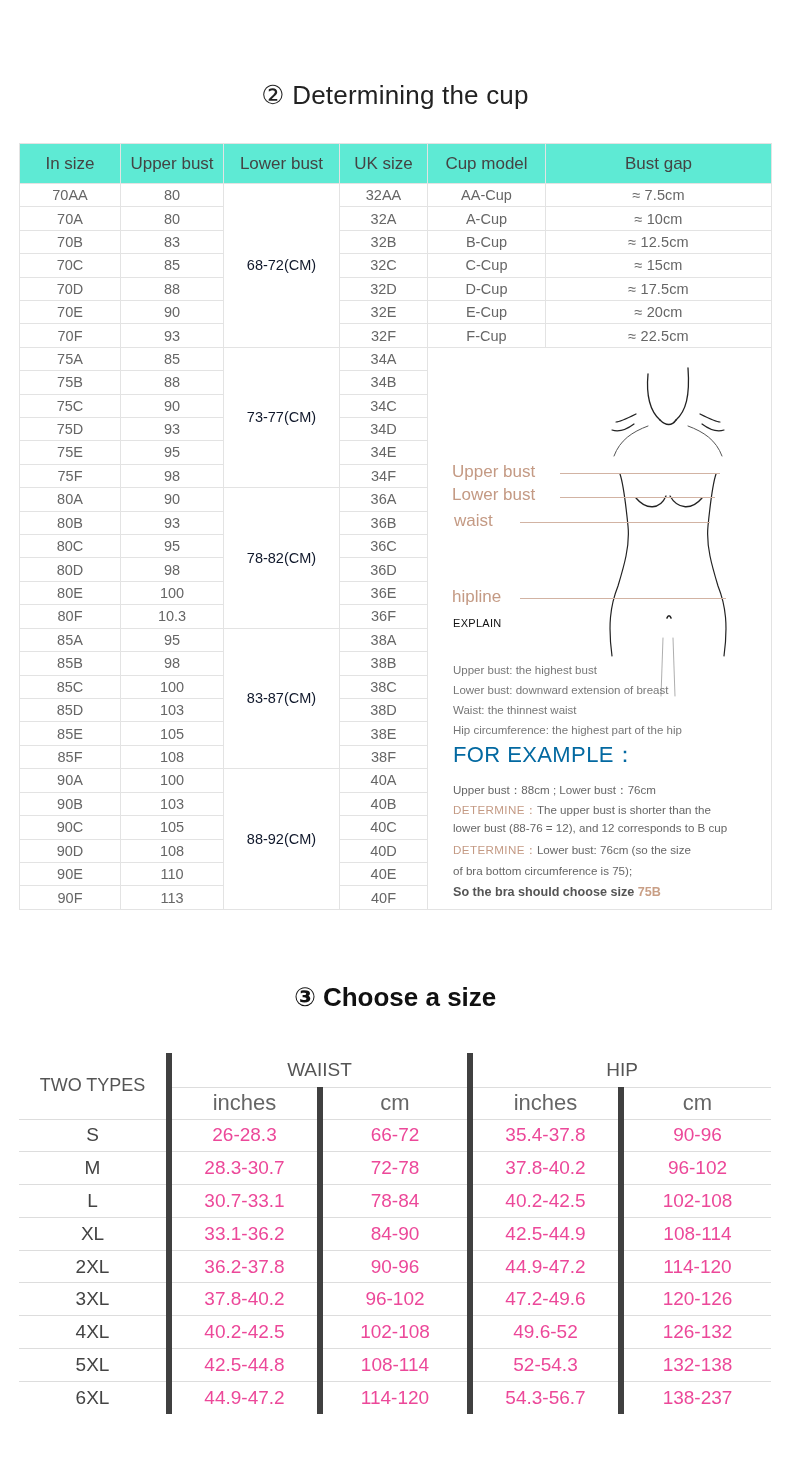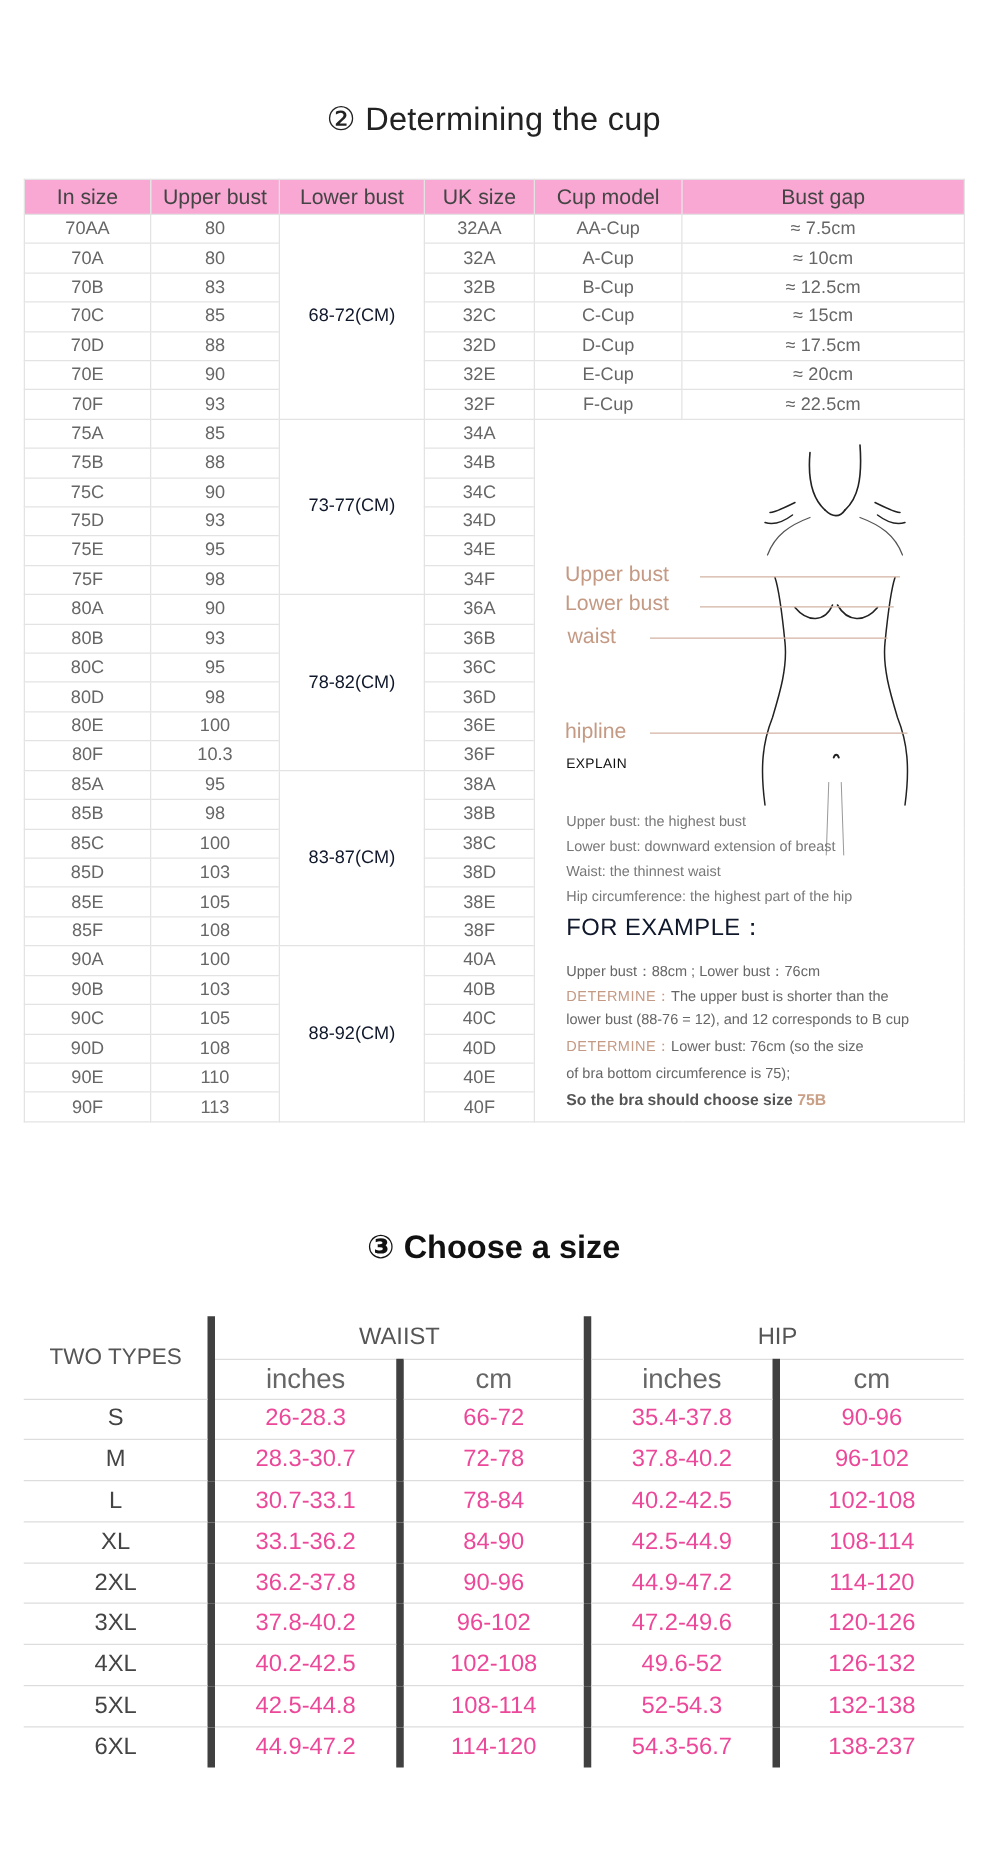--- a/index.html
+++ b/index.html
@@ -6,34 +6,34 @@
   html, body { width: 790px; height: 1482px; background: #ffffff; overflow: hidden; }
   body { font-family: "Liberation Sans", "DejaVu Sans", sans-serif; color: #555; position: relative; }
 
   .section-title { position: absolute; left: 0; width: 790px; text-align: center; color: #222; }
   #title1 { top: 80px; font-size: 26px; font-weight: normal; letter-spacing: 0.2px; }
   #title2 { top: 982px; font-size: 26px; font-weight: bold; color: #111; }
 
   
   #cup-table { position: absolute; left: 19px; top: 143px; width: 752px; border-collapse: collapse; table-layout: fixed; }
   #cup-table th, #cup-table td { border: 1px solid #e3e3e3; text-align: center; }
-  #cup-table th { background: #f9a8d4; height: 28px; font-weight: normal; font-size: 17px; color: #444; }
+  #cup-table th { background: #5eead4; height: 40px; font-weight: normal; font-size: 17px; color: #444; }
   #cup-table td { height: 23.4px; font-size: 14.5px; color: #666; line-height: 22px; }
   #cup-table td.gap { letter-spacing: 0.1px; }
   #cup-table td.lower { color: #0f172a; }
   #cup-table td.info { vertical-align: top; padding: 0; position: relative; }
 
   
   .info-panel { position: relative; width: 100%; height: 561px; text-align: left; }
   .figure { position: absolute; left: 170px; top: 8px; width: 140px; height: 560px; }
   .m-label { position: absolute; left: 24px; color: #c49a84; font-size: 17px; }
   .m-line { position: absolute; height: 1px; background: #d2b3a3; }
   .explain-title { position: absolute; left: 25px; top: 264px; font-size: 11px; color: #111; letter-spacing: 0.3px; }
   .explain-line { position: absolute; left: 25px; font-size: 11.5px; color: #777; }
-  .example-title { position: absolute; left: 25px; top: 396px; font-size: 19px; color: #0f172a; letter-spacing: 0.4px; }
+  .example-title { position: absolute; left: 25px; top: 396px; font-size: 22px; color: #0369a1; letter-spacing: 0.4px; }
   .ex-line { position: absolute; left: 25px; font-size: 11.6px; color: #666; white-space: nowrap; }
   .ex-line .tag { color: #c49a84; letter-spacing: 0.4px; }
   .ex-final { position: absolute; left: 25px; top: 533px; font-size: 12.6px; font-weight: bold; color: #555; }
   .ex-final .hl { color: #c99f86; }
 
   
   #size-table { position: absolute; left: 19px; top: 1053px; width: 752px; border-collapse: collapse; table-layout: fixed; }
   #size-table td, #size-table th { text-align: center; font-weight: normal; color: #555; }
   #size-table .hdr1 th { height: 34px; font-size: 19px; color: #555; border-bottom: 1px solid #ddd; }
   #size-table .hdr2 th { height: 32px; font-size: 22px; color: #666; }

